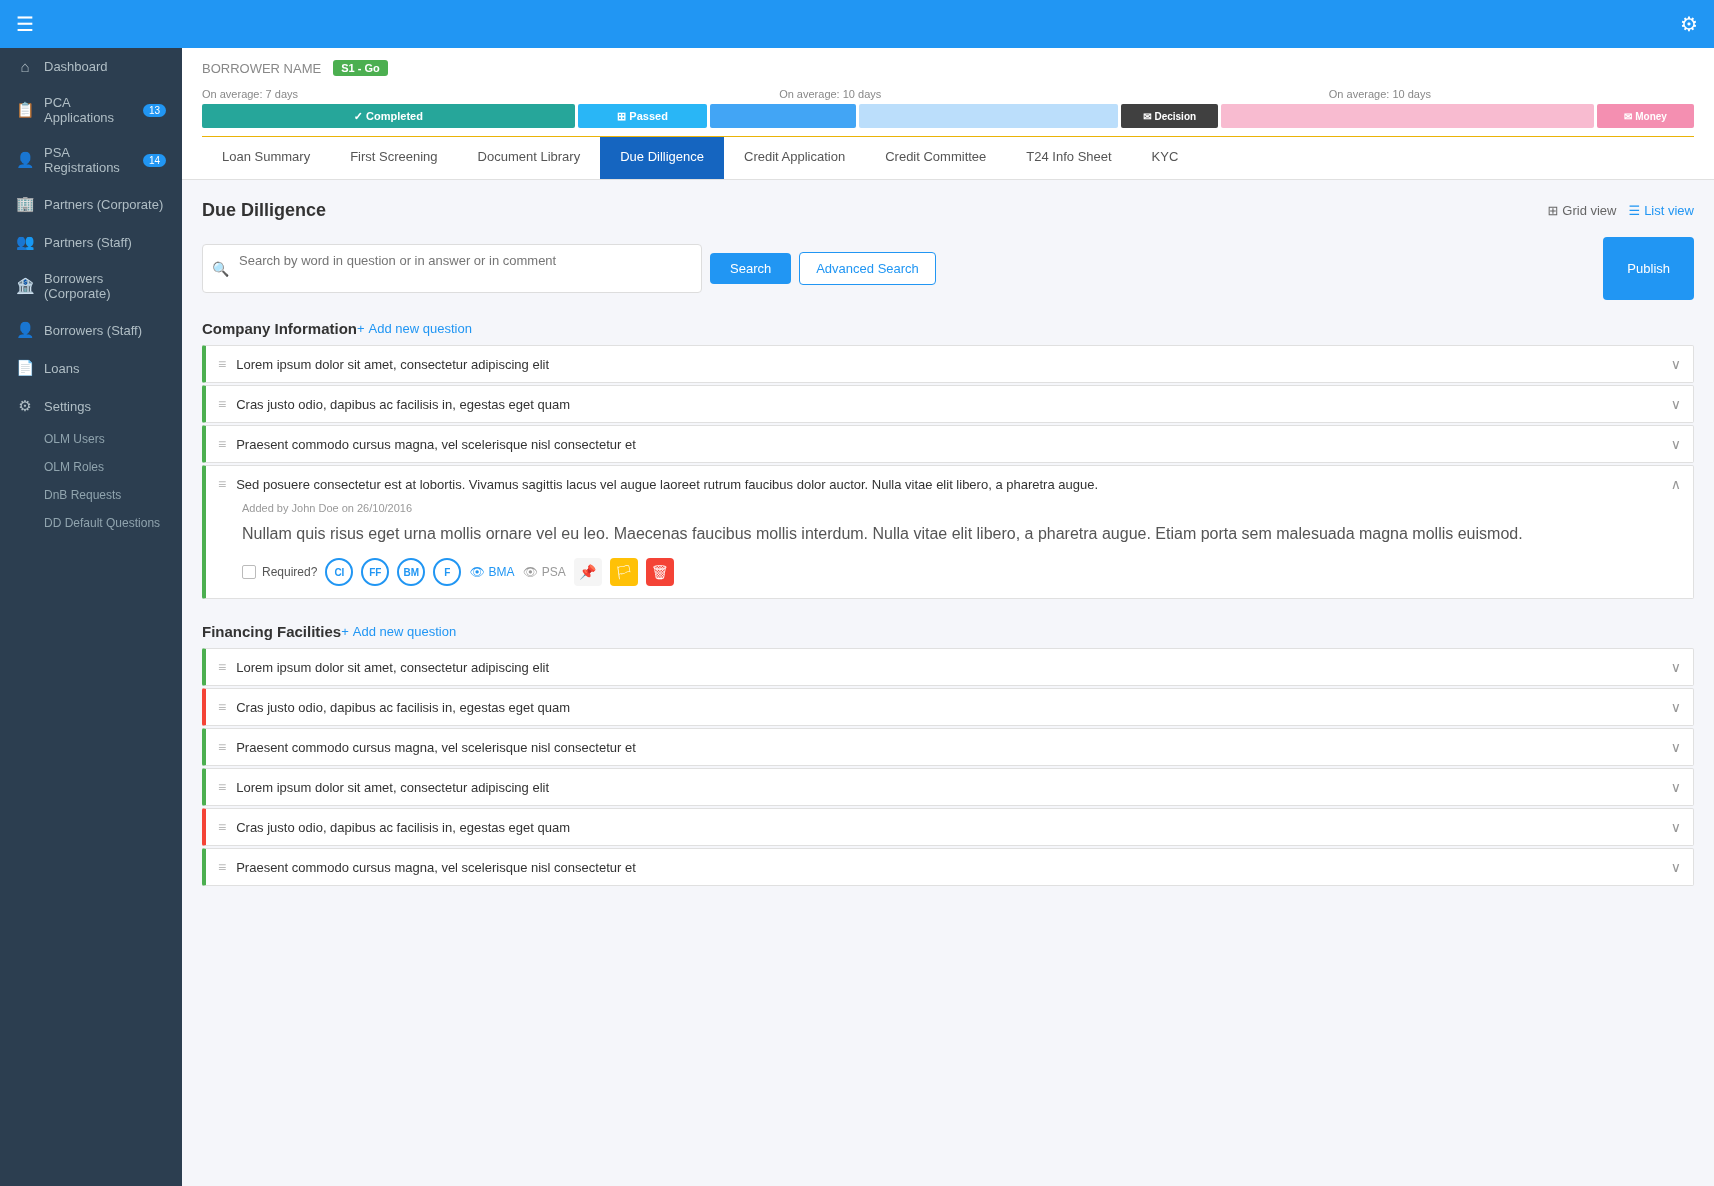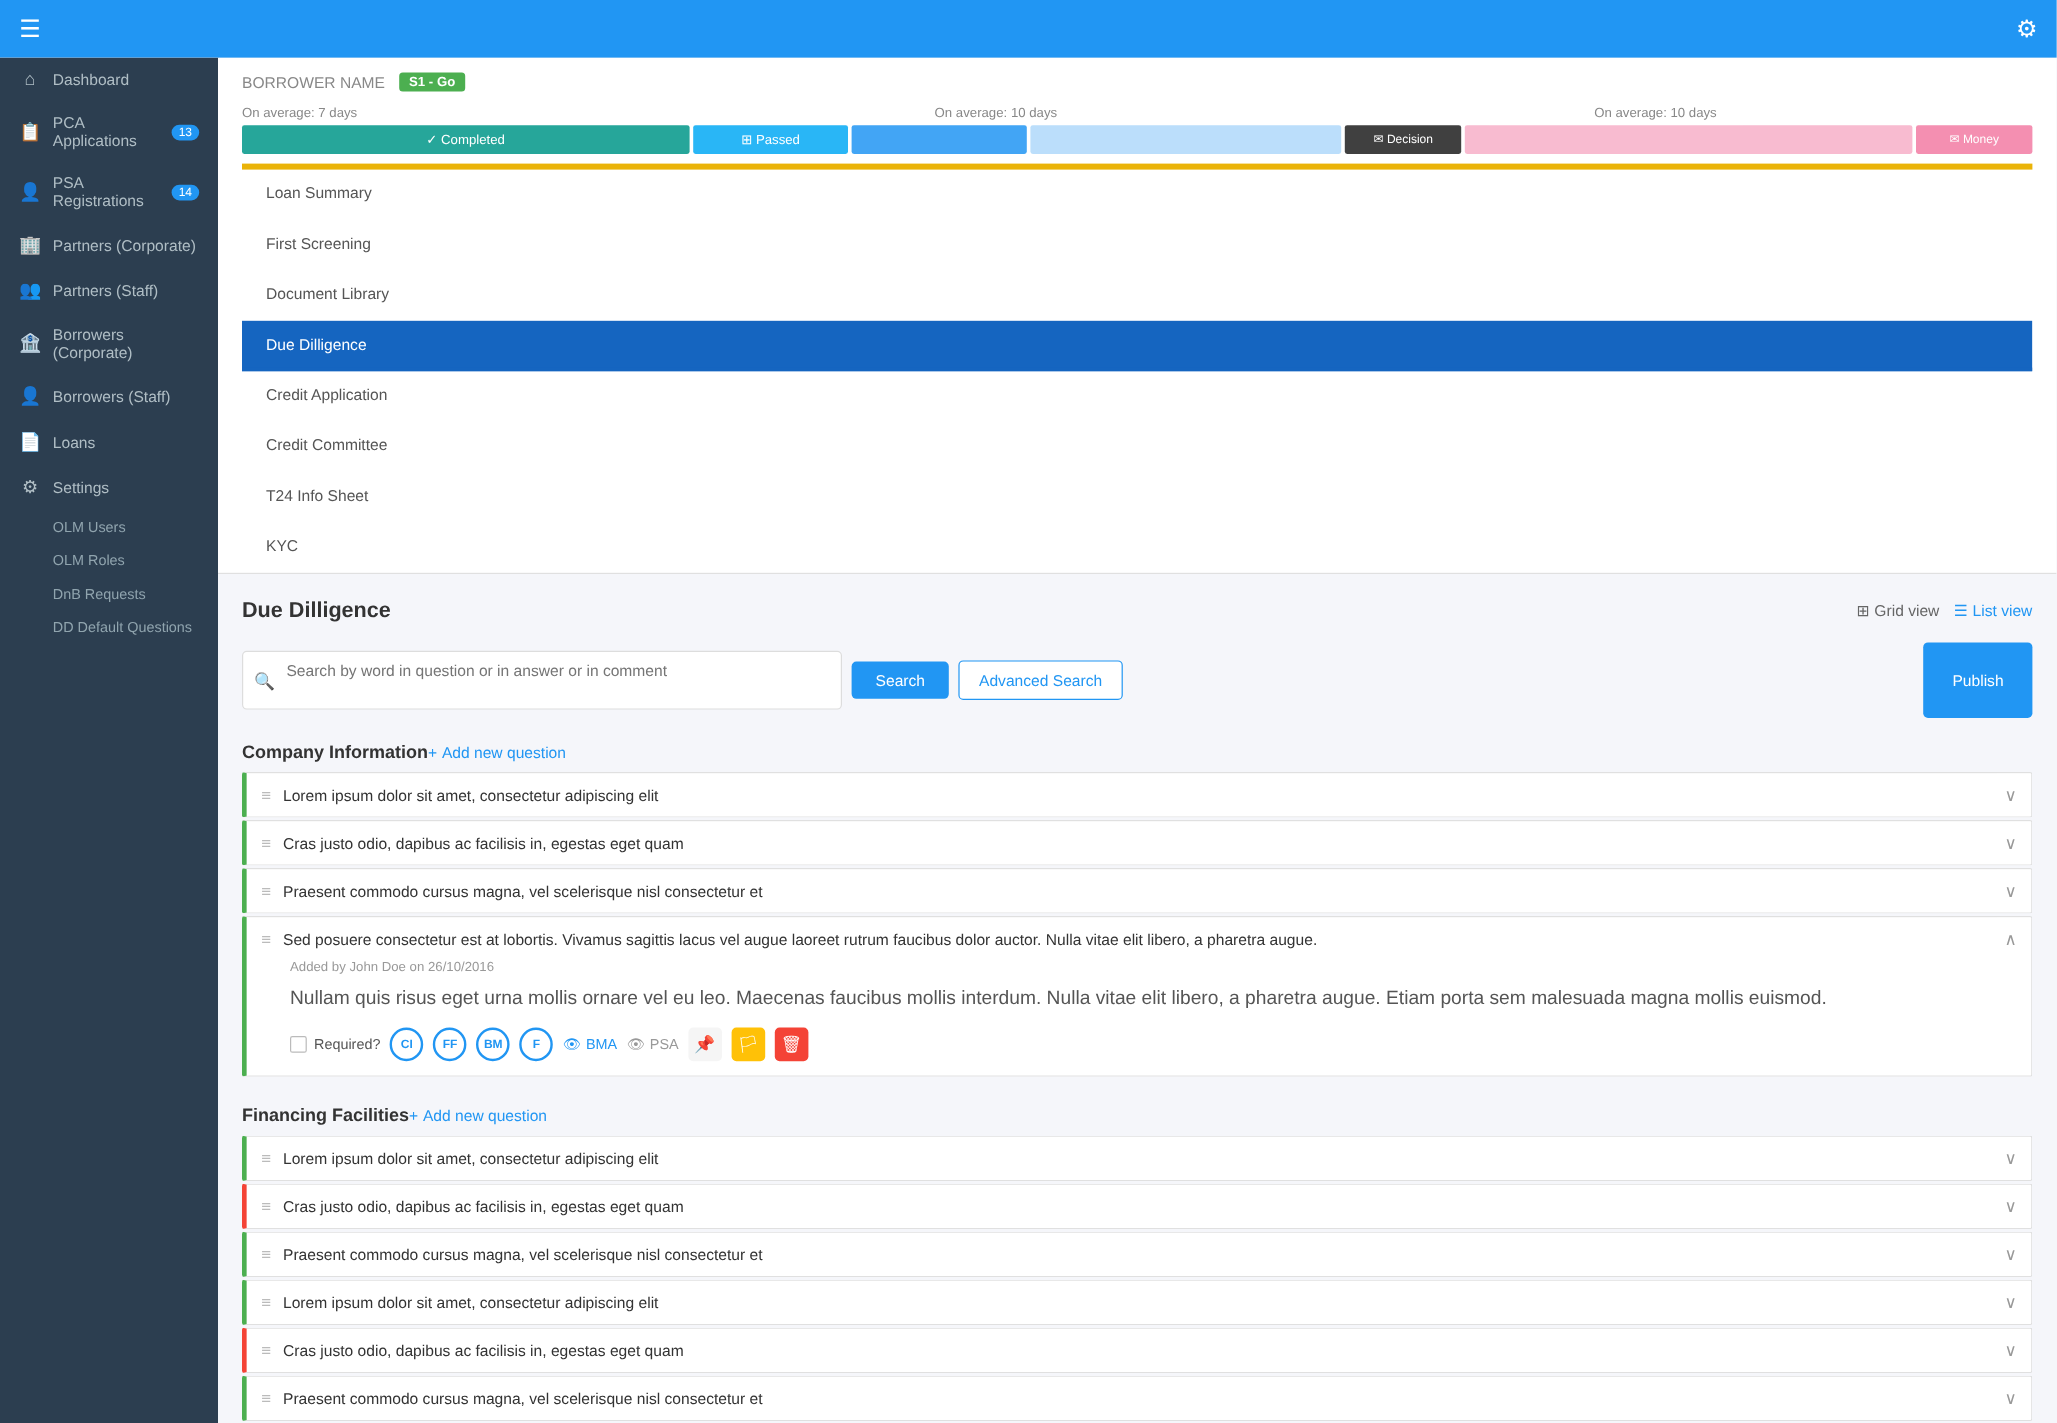--- a/index.html
+++ b/index.html
@@ -92,37 +92,36 @@
 
     .progress-bars { display: flex; gap: 3px; height: 24px; align-items: center; }
     .pbar {
       height: 24px;
       border-radius: 2px;
       display: flex;
       align-items: center;
       justify-content: center;
       font-size: 11px;
       color: white;
-      font-weight: 400;
+      font-weight: 700;
       white-space: nowrap;
       padding: 0 8px;
     }
     .pbar-completed { background: #26a69a; flex: 2.2; }
     .pbar-passed { background: #29b6f6; flex: 0.7; }
     .pbar-blue { background: #42a5f5; flex: 0.8; }
     .pbar-light { background: #bbdefb; flex: 1.5; }
     .pbar-pink { background: #f8bbd0; flex: 2.2; }
 
     
     .tabs {
       display: flex;
-      border-top: 5px solid #eab308;
+      border-top: 1px solid #eab308;
       margin-top: 8px;
       overflow-x: auto;
-      flex-direction: column;
     }
     .tab {
       padding: 12px 20px;
       font-size: 13px;
       color: #555;
       cursor: pointer;
       border-bottom: 3px solid transparent;
       white-space: nowrap;
       flex-shrink: 0;
     }

